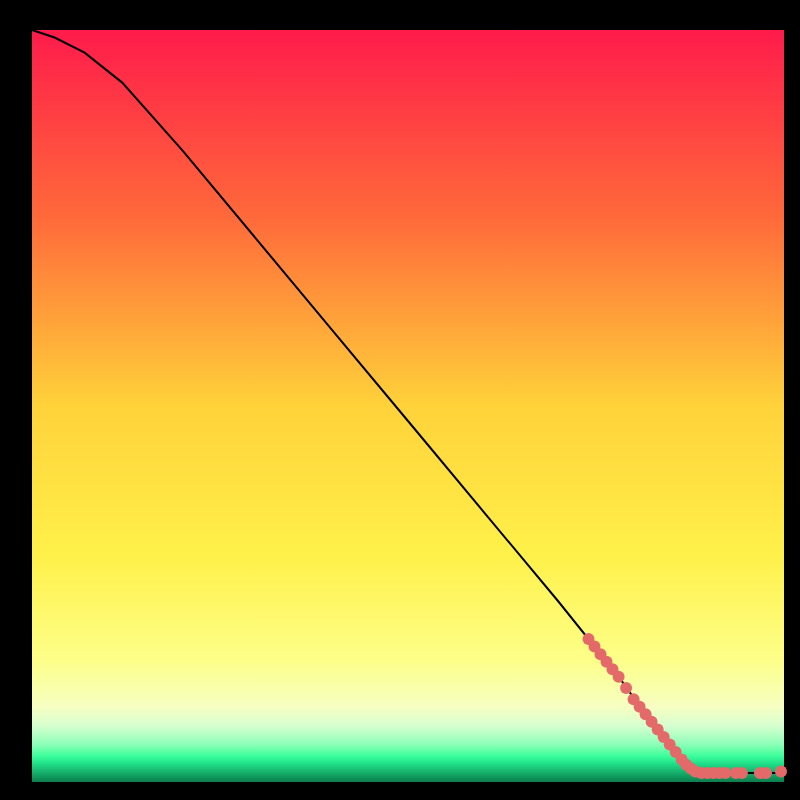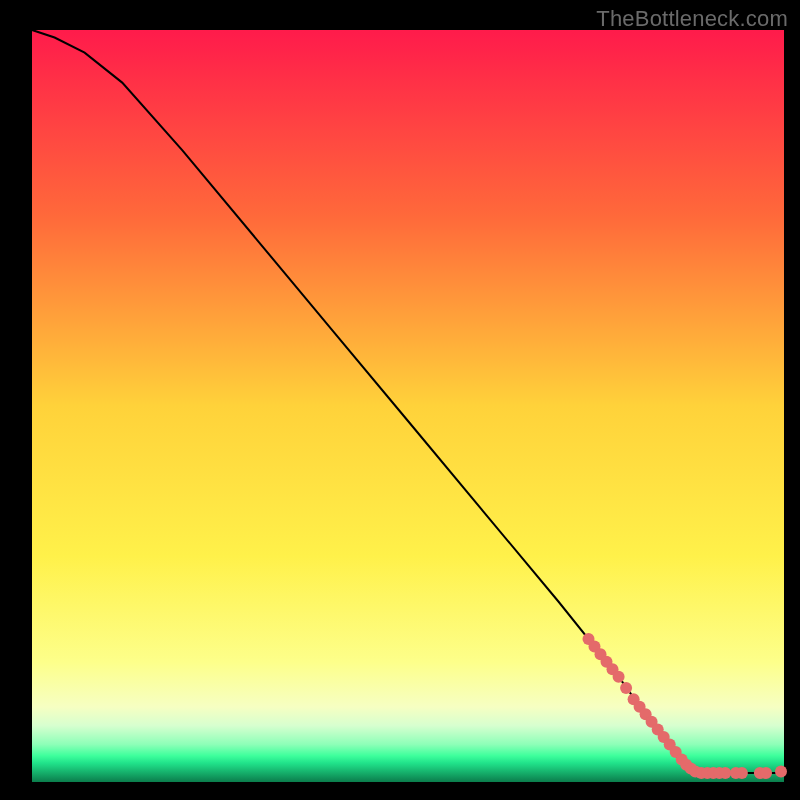--- a/index.html
+++ b/index.html
@@ -29,21 +29,20 @@
   svg {
     position: absolute;
     top: 0;
     left: 0;
   }
 </style>
 </head>
 <body>
 
 <div class="frame">
-  <div class="watermark">TheBottleneck.com</div>
 
   <svg width="800" height="800" viewBox="0 0 800 800">
     <defs>
       <linearGradient id="bg-grad" x1="0" y1="0" x2="0" y2="1">
 
       <stop offset="0%" stop-color="#ff1b4b"></stop>
           <stop offset="25%" stop-color="#ff6a3a"></stop>
           <stop offset="50%" stop-color="#ffd23a"></stop>
           <stop offset="70%" stop-color="#fff14a"></stop>
           <stop offset="84%" stop-color="#fdff8a"></stop>

